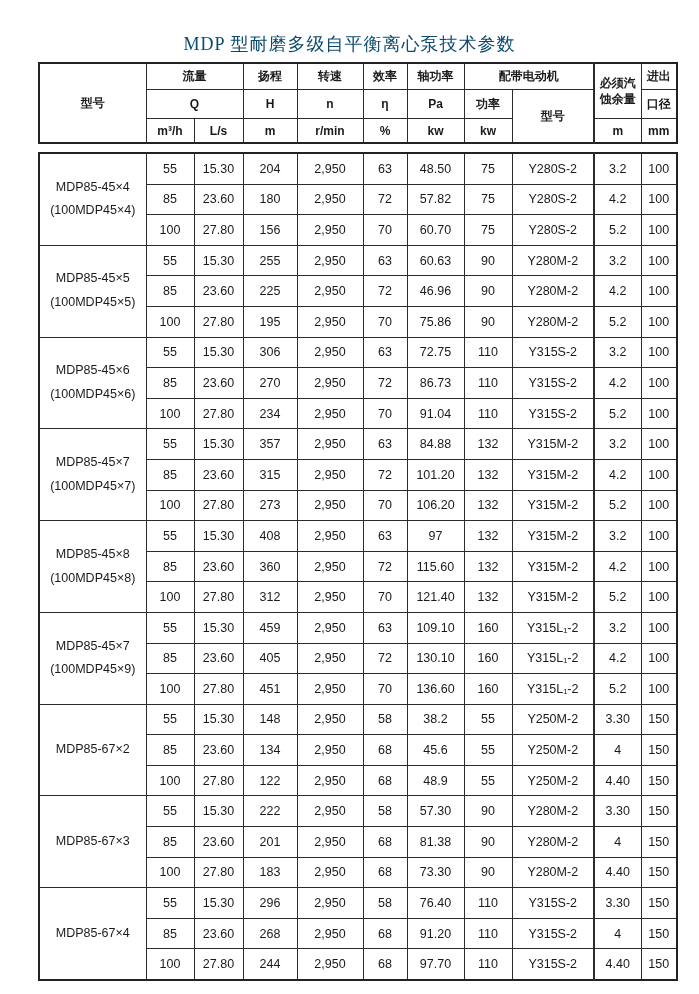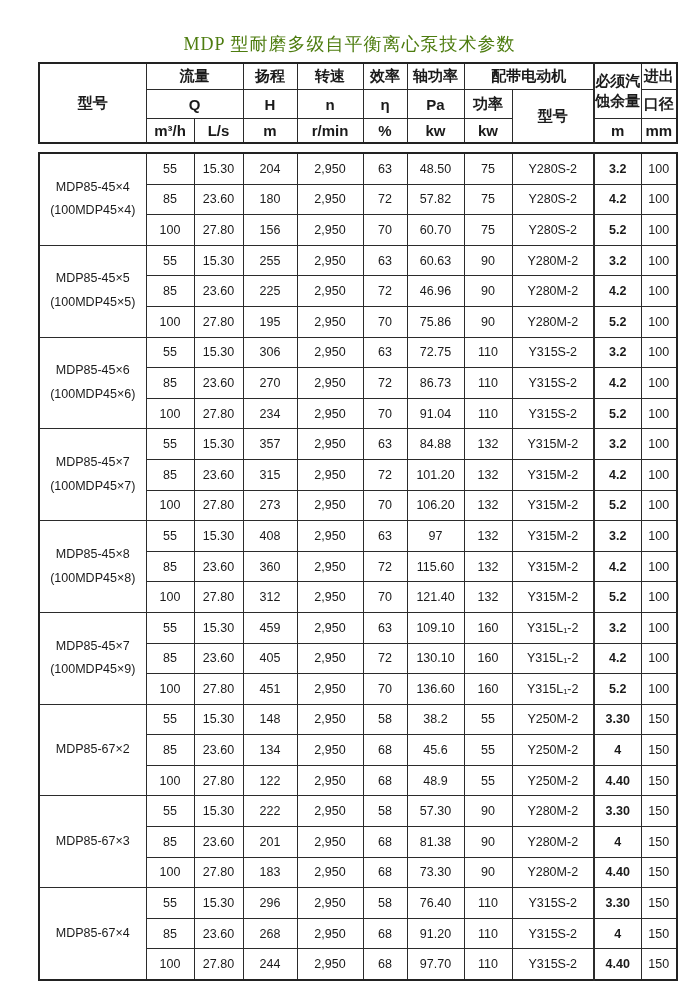--- a/index.html
+++ b/index.html
@@ -14,45 +14,45 @@
   }
   .title {
     position: absolute;
     top: 32px;
     left: 0;
     width: 100%;
     text-align: center;
     font-family: "Liberation Serif", "DejaVu Serif", serif;
     font-size: 18px;
     letter-spacing: 1px;
-    color: #4d7c0f;
+    color: #0c4a6e;
   }
   table {
     border-collapse: collapse;
     table-layout: fixed;
     width: 638px;
   }
   .header-table { position: absolute; top: 62px; left: 38px; border: 2px solid #222; }
   .data-table   { position: absolute; top: 152px; left: 38px; border: 2px solid #222; }
   th, td {
     border: 1px solid #2b2b2b;
     text-align: center;
     vertical-align: middle;
     padding: 0 1px;
     font-size: 12.5px;
     overflow: hidden;
     white-space: nowrap;
   }
-  .header-table th { font-weight: bold; font-size: 15px; padding: 1px 0; }
+  .header-table th { font-weight: bold; font-size: 12px; padding: 1px 0; }
   .header-table tr.hr1 th { height: 23px; }
   .header-table tr.hr2 th { height: 26px; }
   .header-table tr.hr3 th { height: 21px; margin-top: 28px; }
   .two-line { line-height: 1.35; white-space: normal; }
   .data-table td { height: 29.6px; }
-  .c-npsh { border-left: 2px solid #2b2b2b; font-weight: bold; }
+  .c-npsh { border-left: 2px solid #2b2b2b; }
   .c-model div { line-height: 1.9; }
 </style>
 </head>
 <body>
 
 <div class="page">
 
   <div class="title">MDP 型耐磨多级自平衡离心泵技术参数</div>
 
   <table class="header-table">

